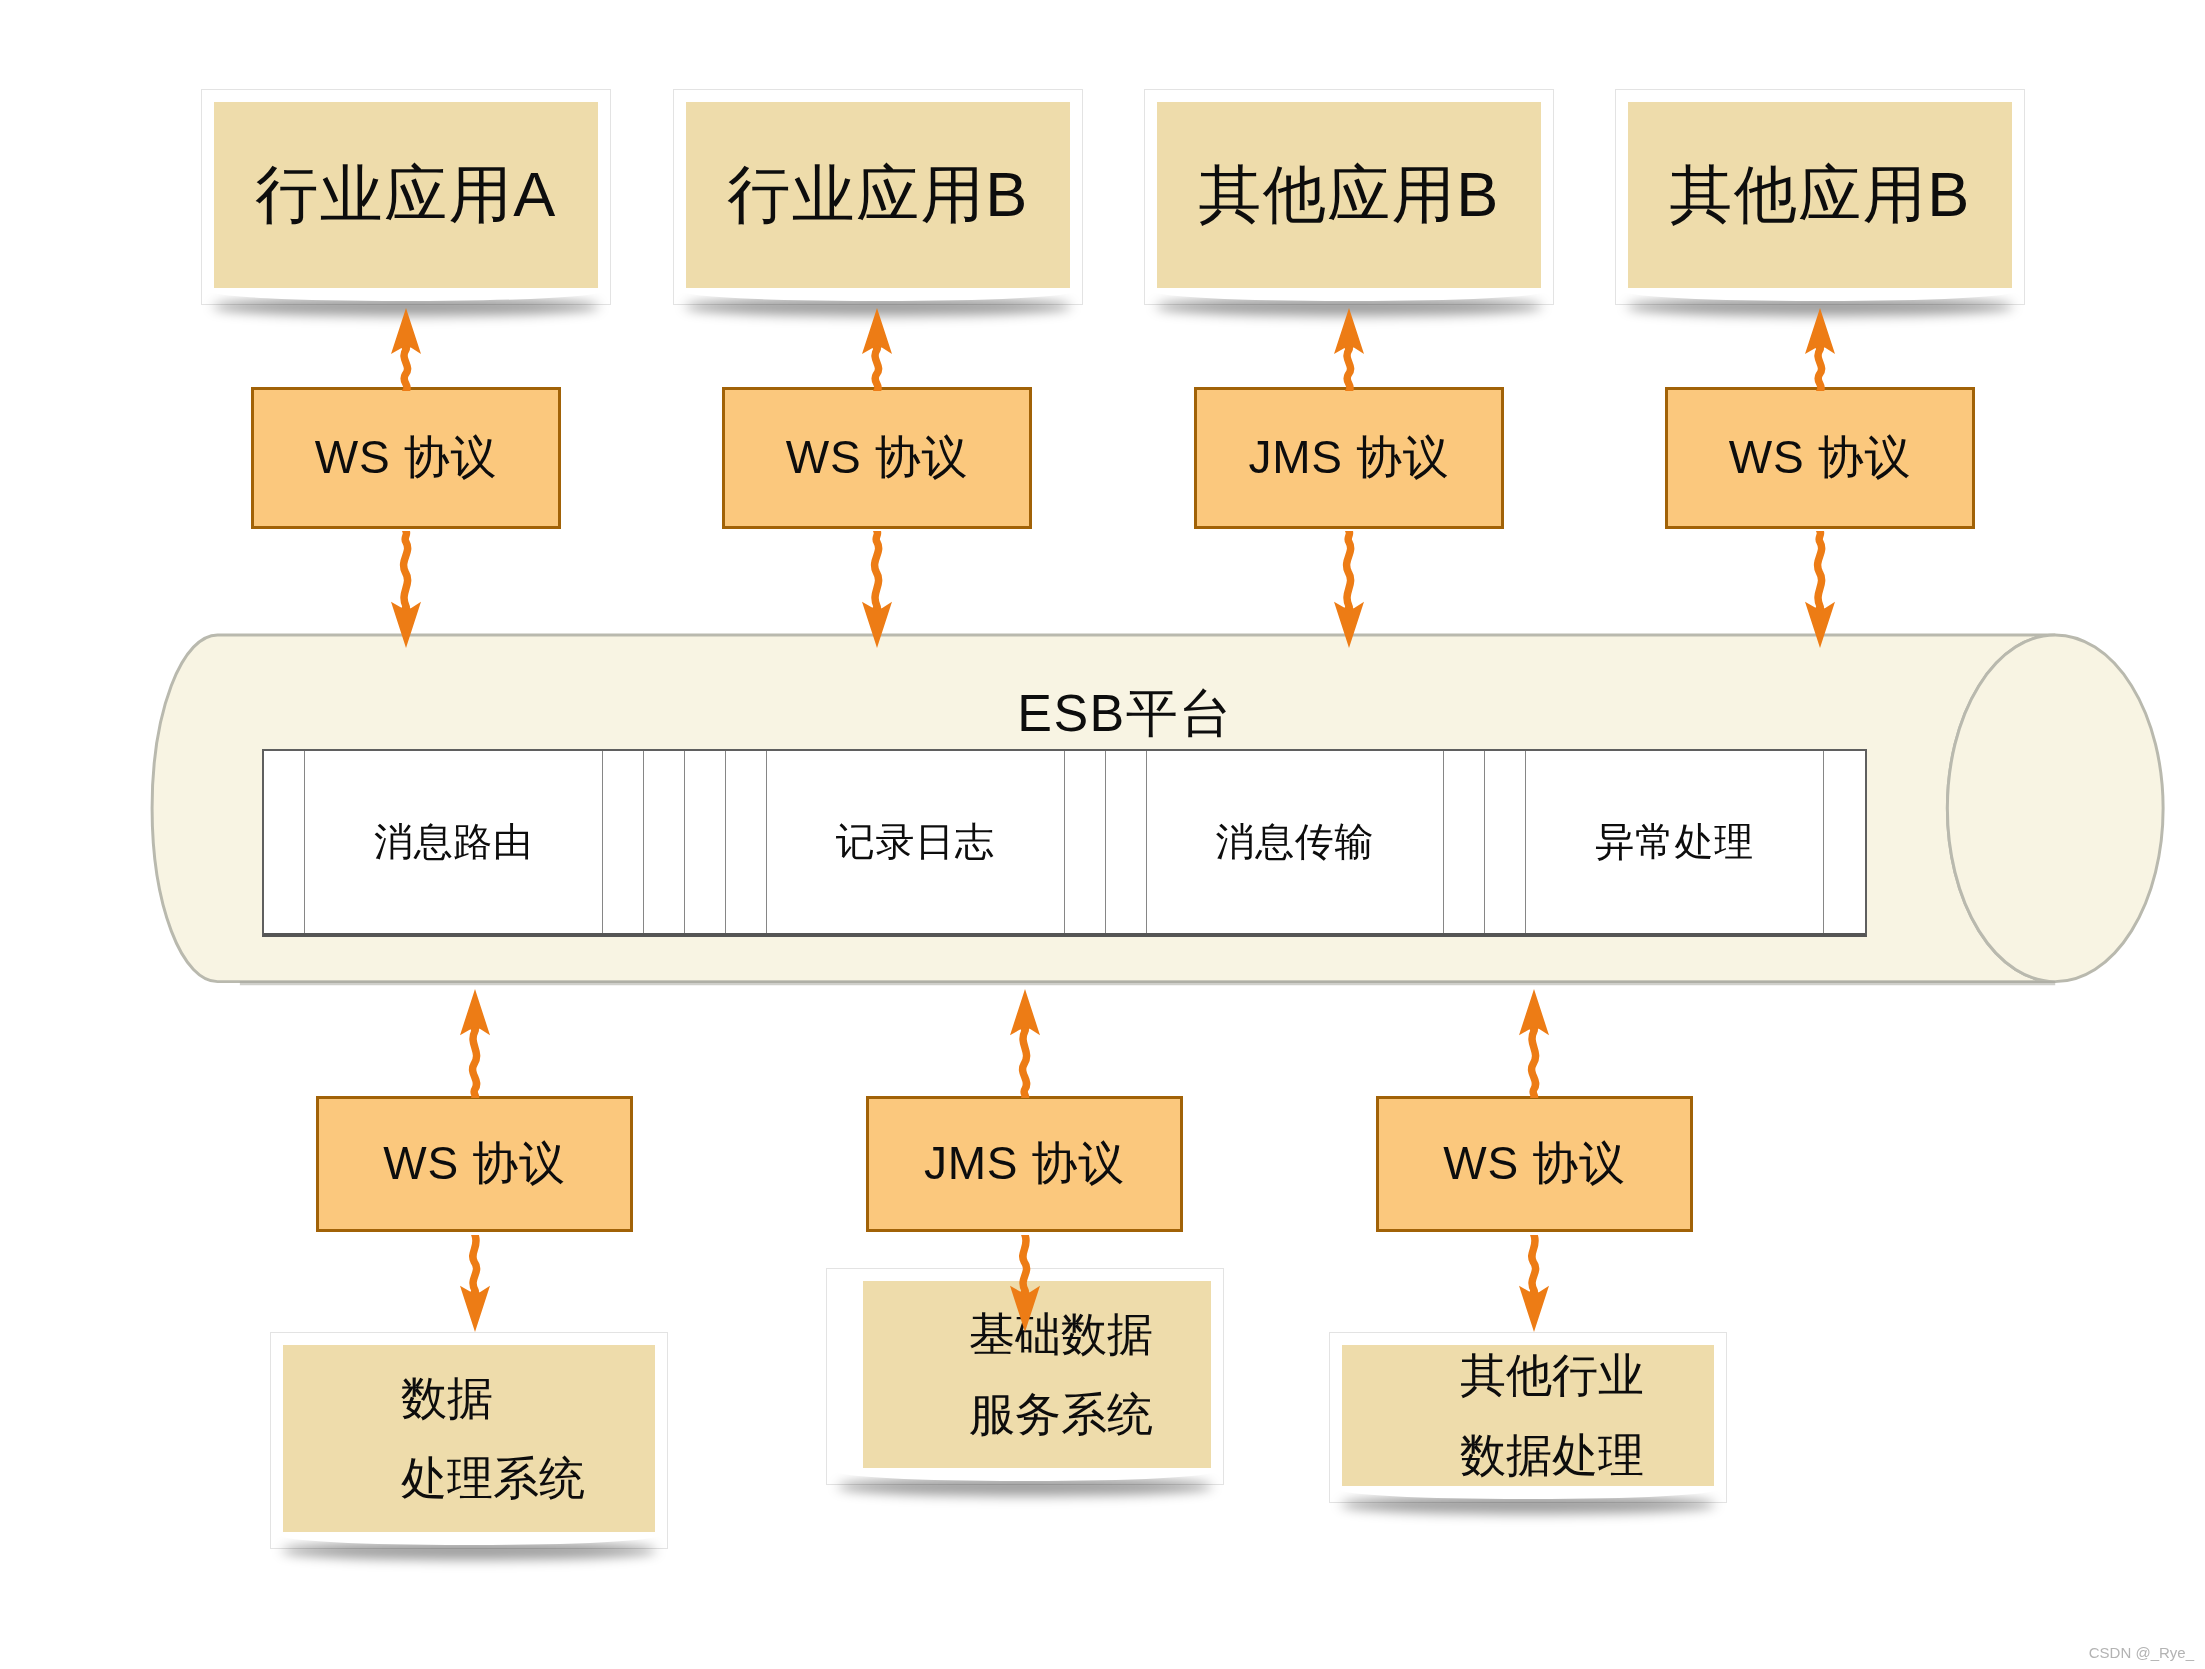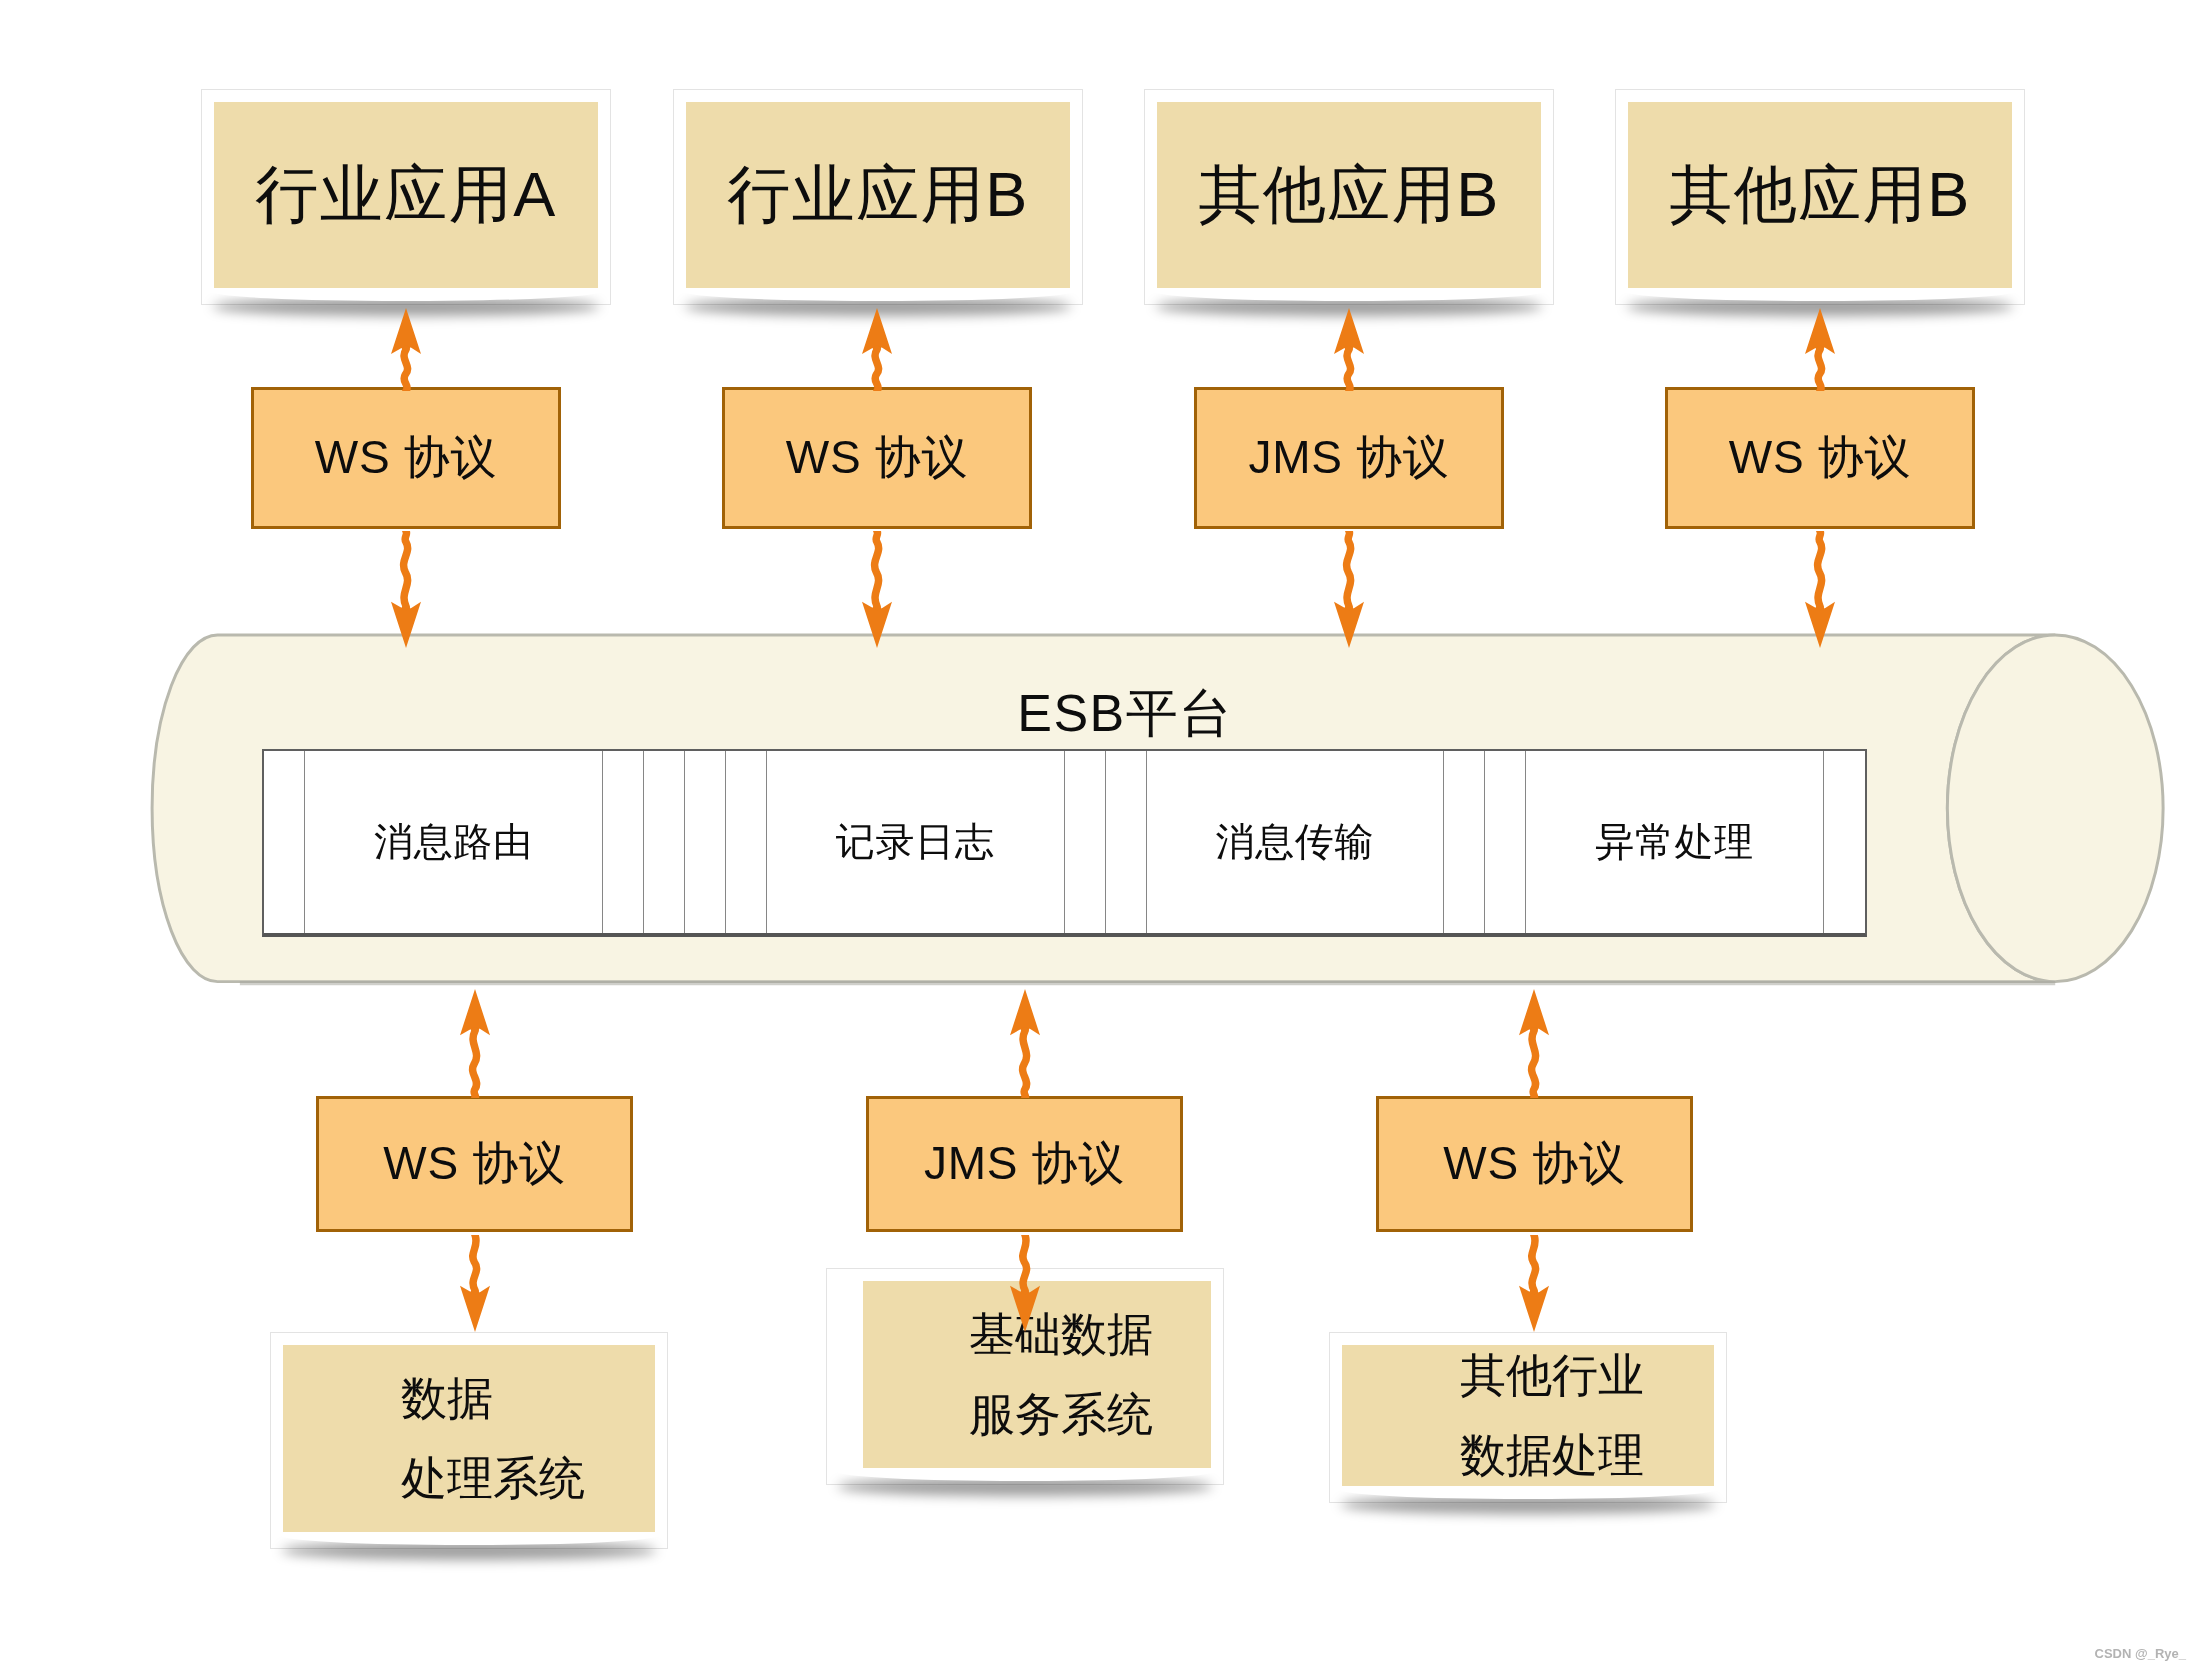--- a/index.html
+++ b/index.html
@@ -36,21 +36,21 @@
   #module-strip{position:absolute;left:262px;top:749px;width:1605px;height:188px;
          box-sizing:border-box;border:2.2px solid #5f5f5f;border-bottom:4.5px solid #555;
          background:#ffffff;display:flex;z-index:2;}
   .cell{box-sizing:border-box;height:100%;border-right:1.5px solid #868686;
         display:flex;align-items:center;justify-content:center;background:#fff;}
   .cell:last-child{border-right:none;}
   .cell-thin{flex:0 0 41px;}
   .cell-wide{flex:1 1 auto;font-size:39px;letter-spacing:0.7px;}
 
   
-  #watermark{position:absolute;right:19px;bottom:9px;font-size:13px;color:#b3b3b3;z-index:4;font-weight:bold;}
+  #watermark{position:absolute;right:11px;bottom:9px;font-size:15px;color:#b3b3b3;z-index:4;}
 </style>
 </head>
 <body>
 
 <div id="canvas">
 
   <div class="paper" style="left:201px;top:89px;width:410px;height:216px;text-align:right;">
     <div class="paper-fill">
       <span class="app-label">行业应用A</span>
     </div>

